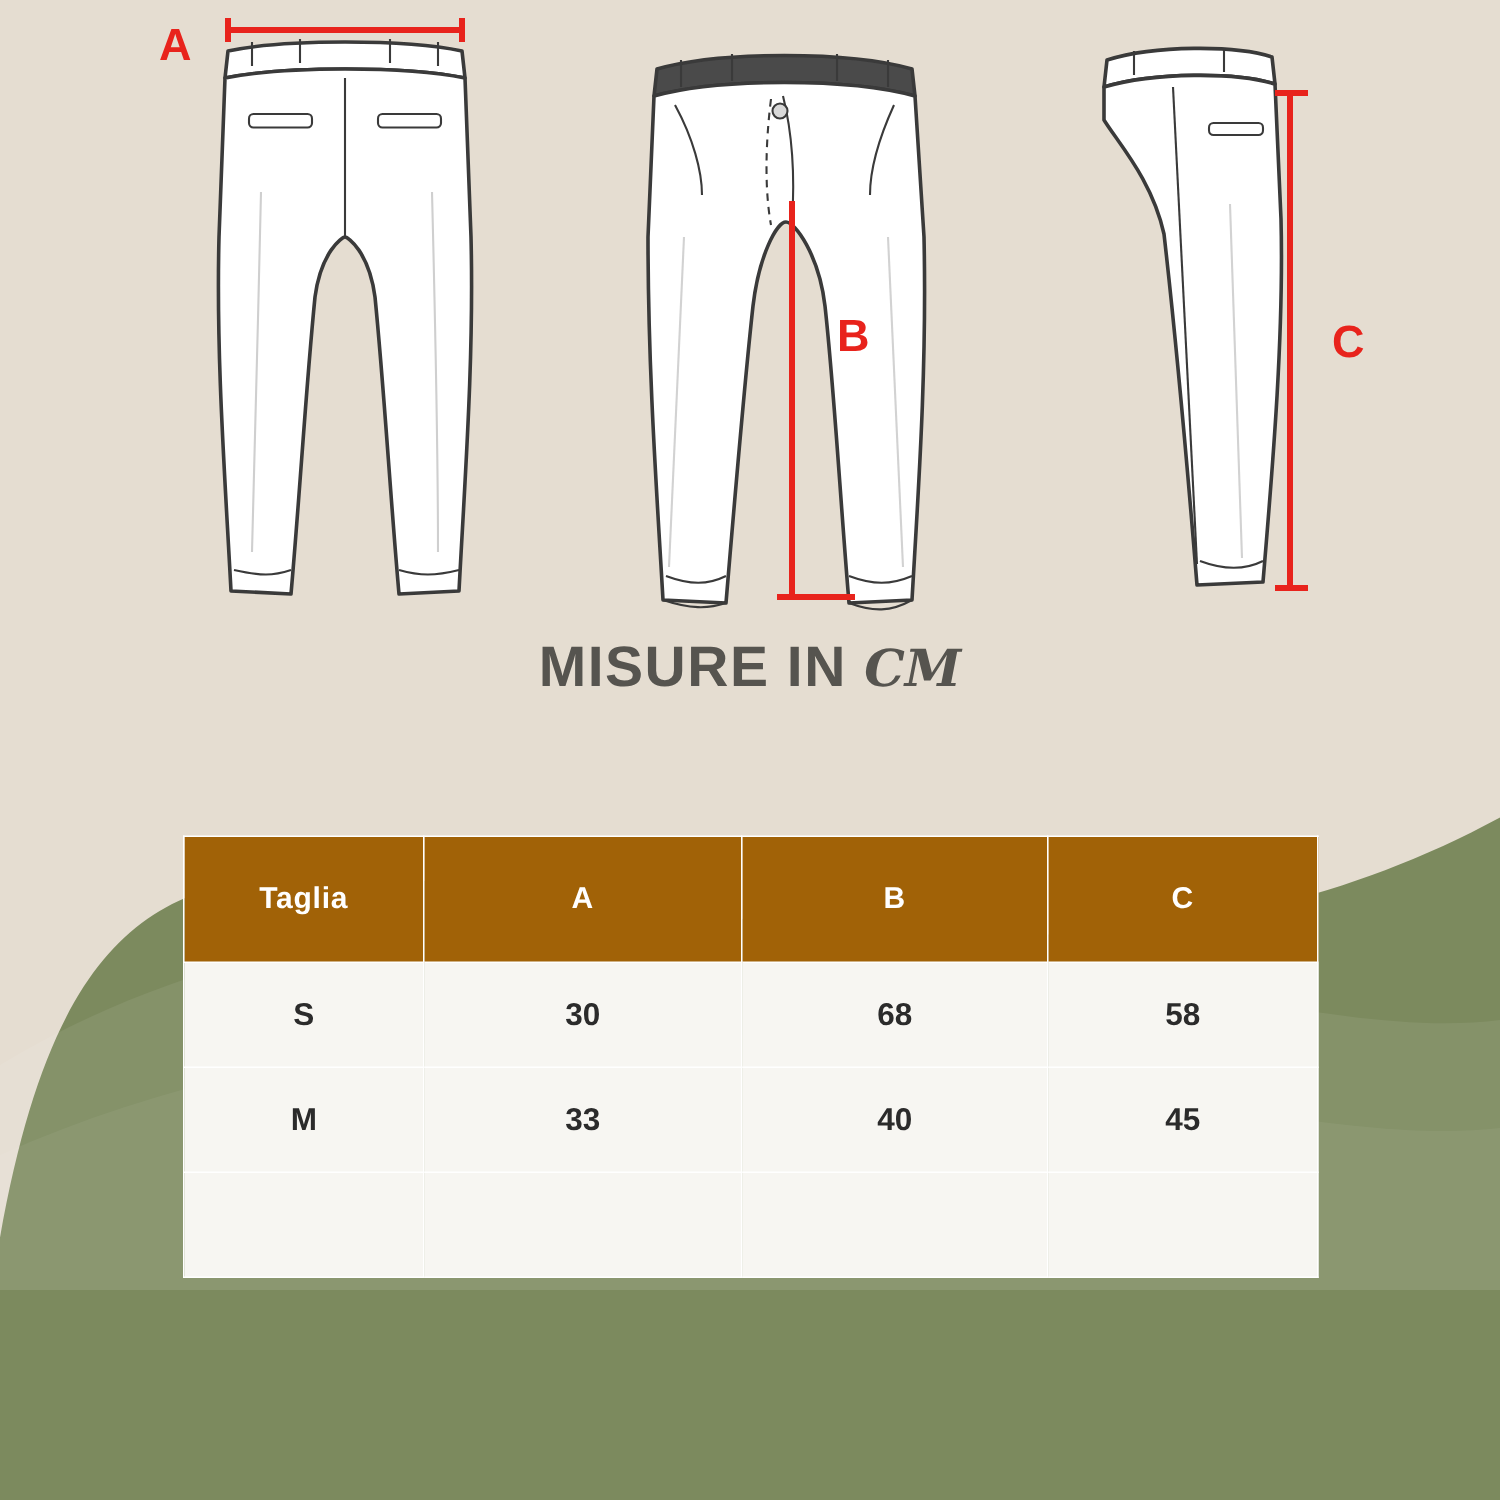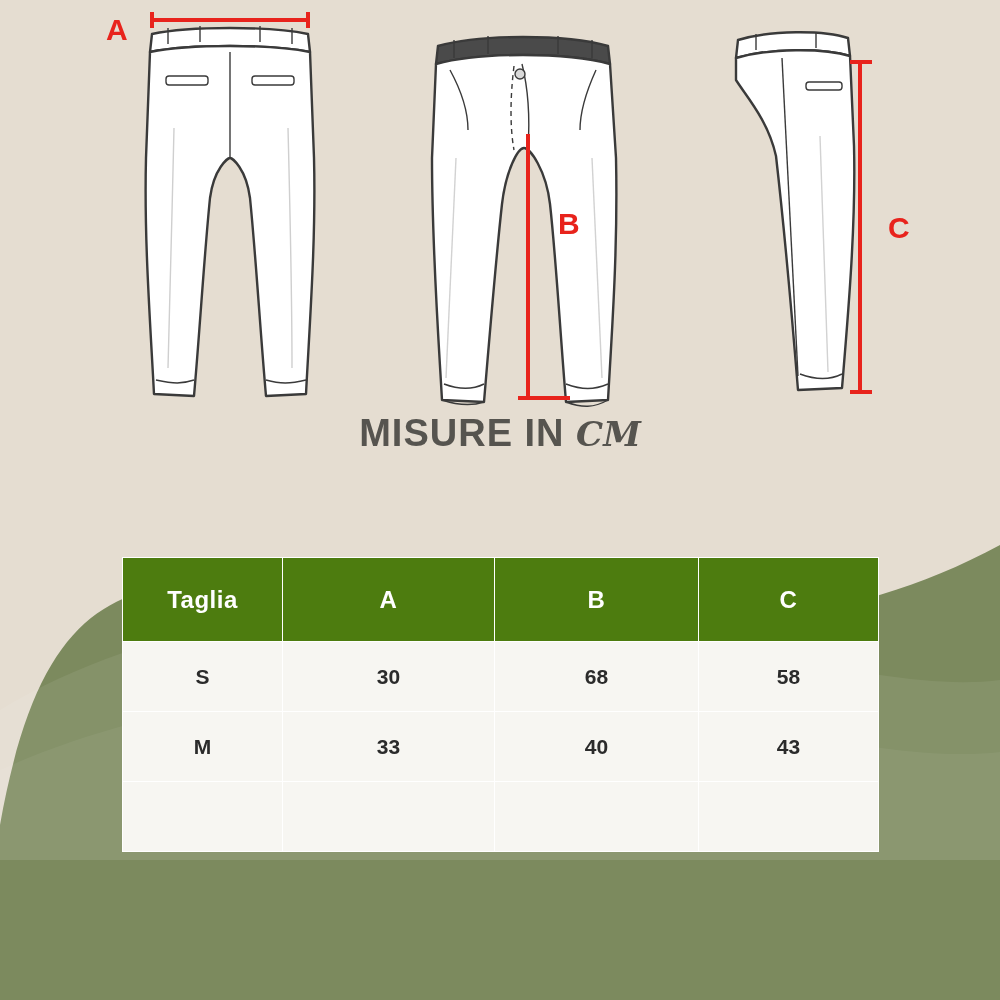--- a/index.html
+++ b/index.html
@@ -52,21 +52,21 @@
     height: 420px;
   }
   .pant {
     position: absolute;
   }
 
   
   .caption {
     position: absolute;
     left: 0;
-    top: 412px;
+    top: 424px;
     width: 1000px;
     text-align: center;
     color: #56544f;
     font-size: 38px;
     font-weight: bold;
     letter-spacing: 1px;
   }
   .caption .cm {
     font-family: "DejaVu Serif", serif;
     font-style: italic;
@@ -92,23 +92,23 @@
   table.size-table td {
     border: 1px solid #ffffff;
     height: 67px;
     text-align: center;
     vertical-align: middle;
     font-size: 21px;
     font-weight: bold;
     color: #2b2b2b;
   }
   table.size-table thead th {
-    background: #4d7c0f;
+    background: #a16207;
     color: #ffffff;
-    font-size: 24px;
+    font-size: 20px;
     height: 81px;
     letter-spacing: 0.5px;
   }
   table.size-table tbody td {
     background: #f7f6f2;
   }
   table.size-table tbody tr.empty td {
     color: transparent;
   }
   col.c0 { width: 160px; }
@@ -276,21 +276,21 @@
         <tr>
           <td>S</td>
           <td>30</td>
           <td>68</td>
           <td>58</td>
         </tr>
         <tr>
           <td>M</td>
           <td>33</td>
           <td>40</td>
-          <td>43</td>
+          <td>45</td>
         </tr>
         <tr class="empty">
           <td></td>
           <td></td>
           <td></td>
           <td></td>
         </tr>
       </tbody>
     </table>
   </div>

